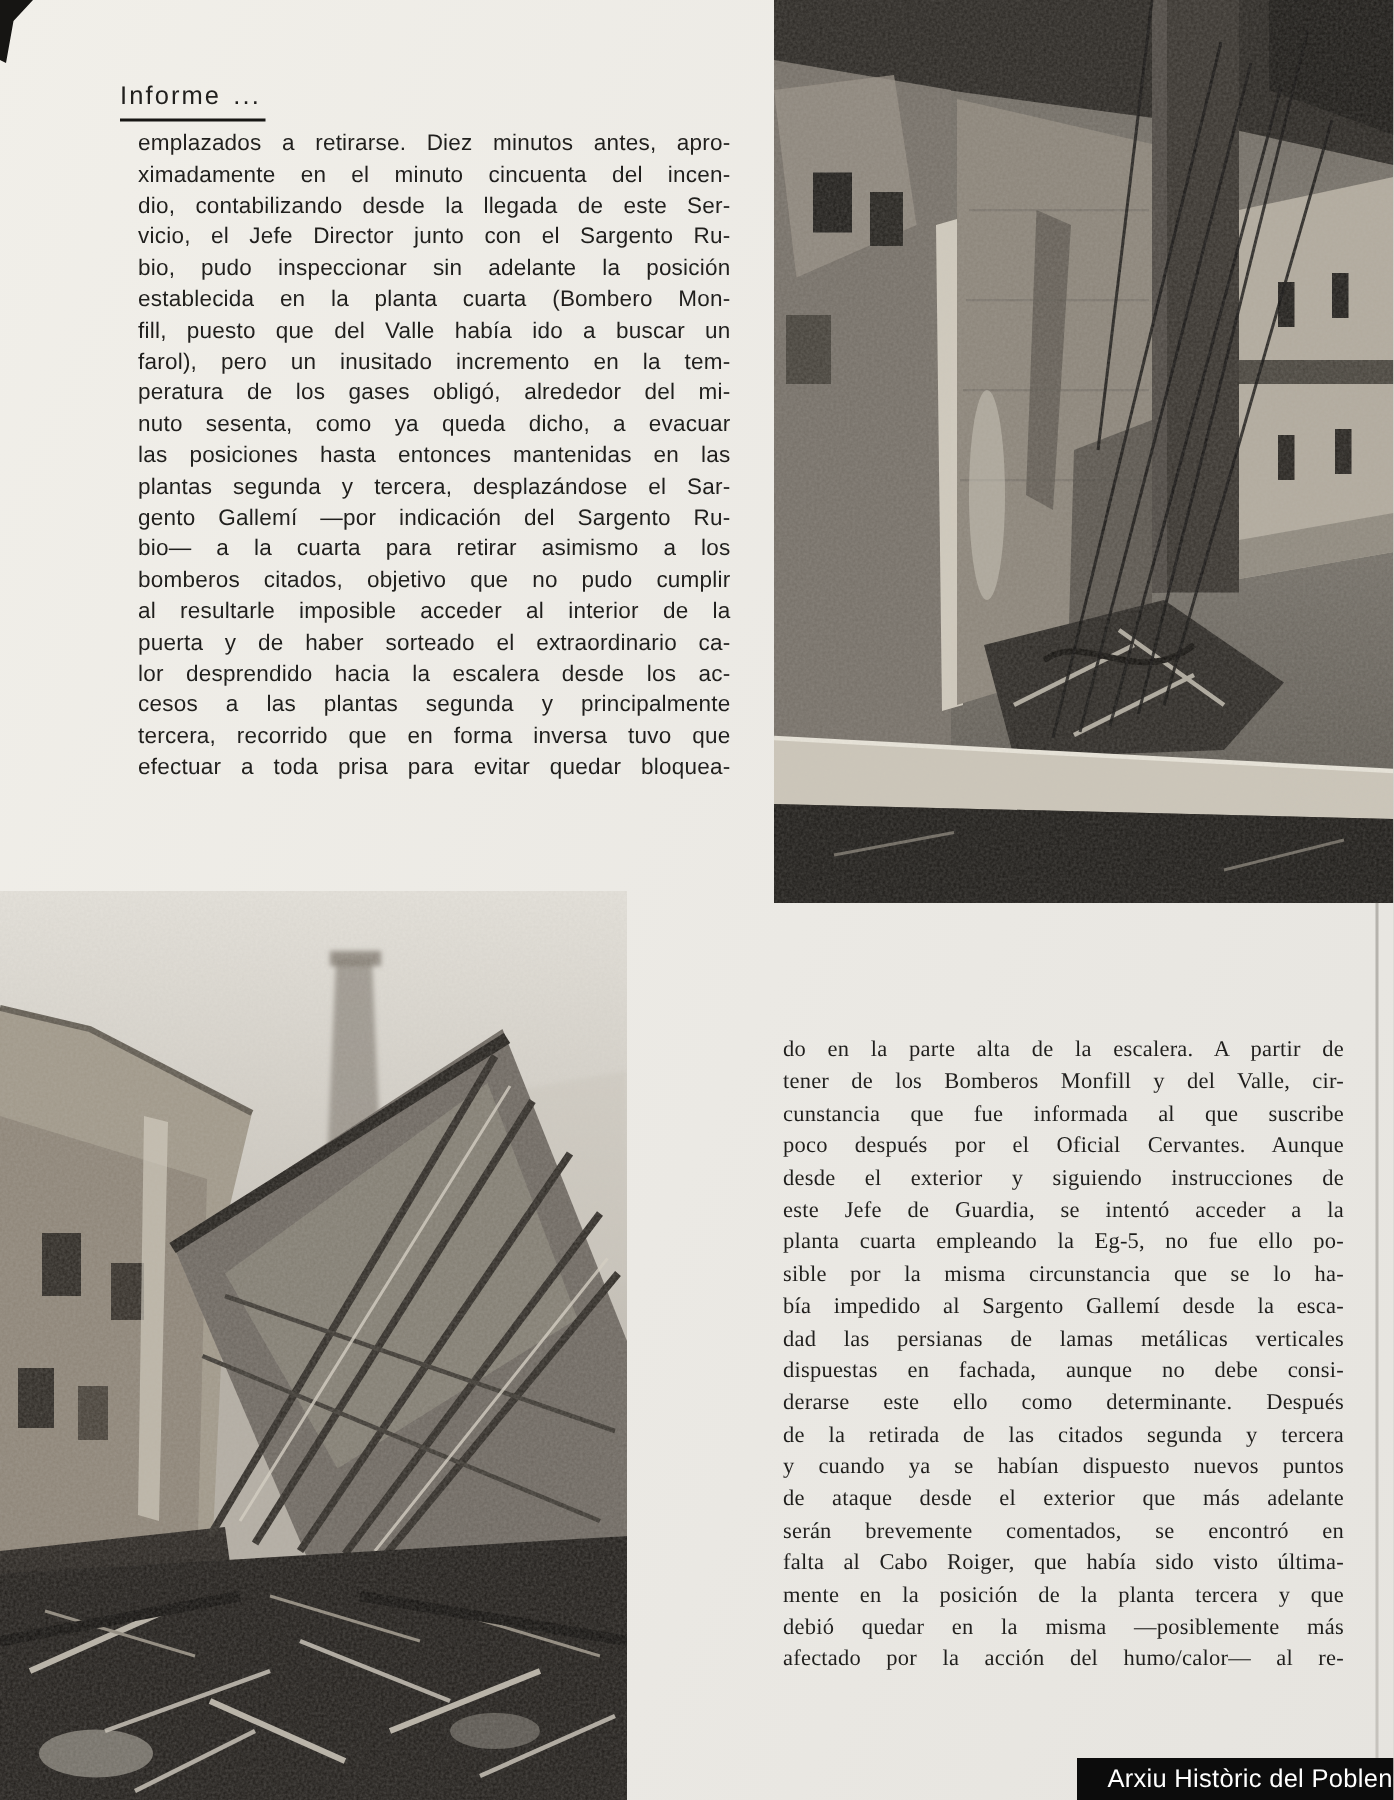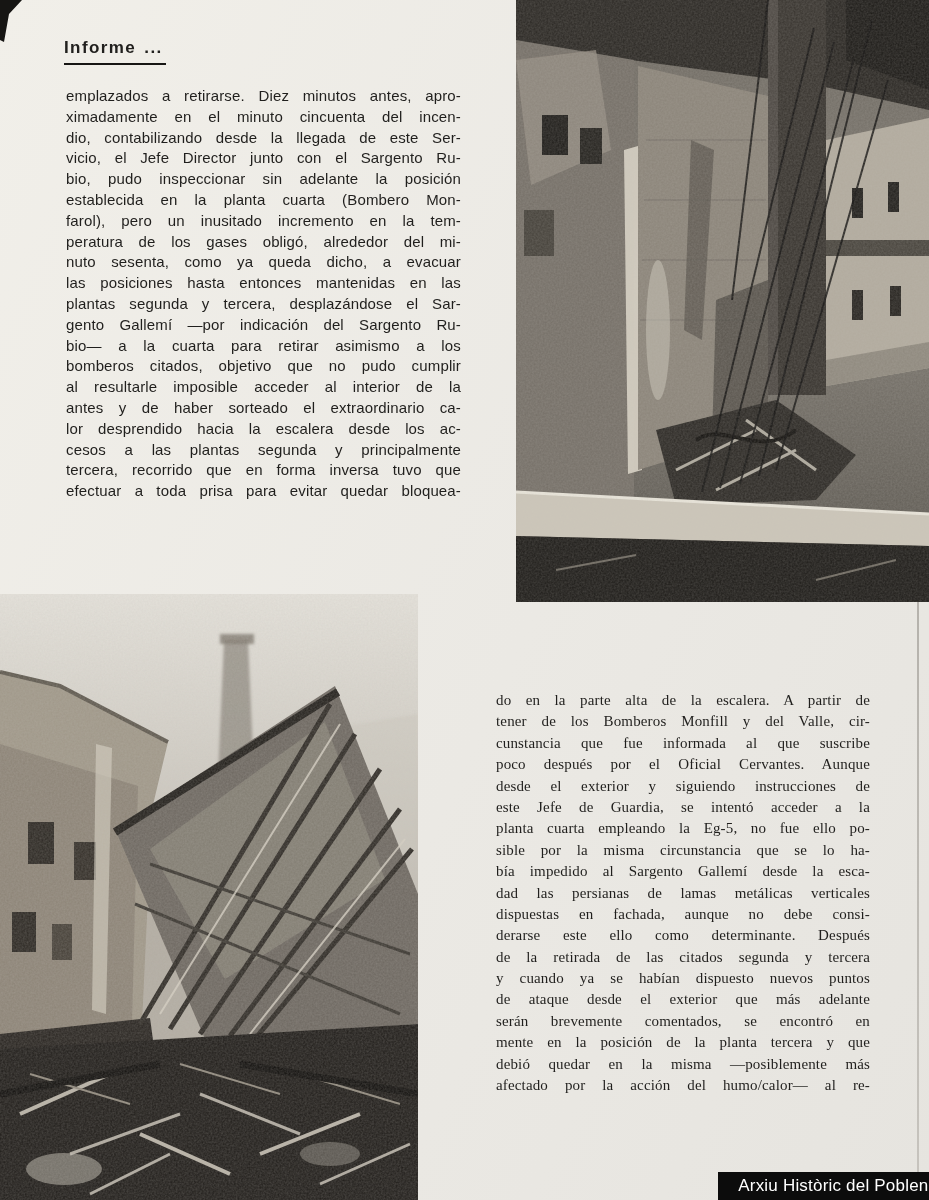--- a/index.html
+++ b/index.html
@@ -13,26 +13,26 @@
     font-family:"Liberation Sans",sans-serif;
     color:var(--ink,#21201e);
   }
   .corner-mark{
     position:absolute;left:0;top:0;width:26px;height:42px;
     background:#161513;
     clip-path:polygon(0 0,22px 0,9px 14px,4px 42px,0 40px);
   }
   .header{
     position:absolute;left:64px;top:38px;
-    font-size:17px;font-weight:bold;letter-spacing:1.4px;word-spacing:2px;
+    font-size:17px;font-weight:normal;letter-spacing:1.4px;word-spacing:2px;
     border-bottom:2.5px solid #171614;
-    padding:0 3px 5px 0;margin:0;
+    padding:0 3px 5px 0;margin:16px;
     white-space:nowrap;
   }
-  .col{position:absolute;}
+  .col{position:absolute;margin-left:26px;}
   .col-left{left:66px;top:86px;width:395px;}
   .col-right{left:496px;top:690px;width:374px;}
   .tline{
     font-size:15px;
     letter-spacing:.15px;
     text-align:justify;
     text-align-last:justify;
     white-space:normal;
     color:#201f1d;
   }
@@ -111,30 +111,31 @@
     </svg>
   </figure>
 
   <div class="col col-left">
       <div class="tline">emplazados a retirarse. Diez minutos antes, apro-</div>
       <div class="tline">ximadamente en el minuto cincuenta del incen-</div>
       <div class="tline">dio, contabilizando desde la llegada de este Ser-</div>
       <div class="tline">vicio, el Jefe Director junto con el Sargento Ru-</div>
       <div class="tline">bio, pudo inspeccionar sin adelante la posición</div>
       <div class="tline">establecida en la planta cuarta (Bombero Mon-</div>
+      <div class="tline">fill, puesto que del Valle había ido a buscar un</div>
       <div class="tline">farol), pero un inusitado incremento en la tem-</div>
       <div class="tline">peratura de los gases obligó, alrededor del mi-</div>
       <div class="tline">nuto sesenta, como ya queda dicho, a evacuar</div>
       <div class="tline">las posiciones hasta entonces mantenidas en las</div>
       <div class="tline">plantas segunda y tercera, desplazándose el Sar-</div>
       <div class="tline">gento Gallemí —por indicación del Sargento Ru-</div>
       <div class="tline">bio— a la cuarta para retirar asimismo a los</div>
       <div class="tline">bomberos citados, objetivo que no pudo cumplir</div>
       <div class="tline">al resultarle imposible acceder al interior de la</div>
-      <div class="tline">antes y de haber sorteado el extraordinario ca-</div>
+      <div class="tline">puerta y de haber sorteado el extraordinario ca-</div>
       <div class="tline">lor desprendido hacia la escalera desde los ac-</div>
       <div class="tline">cesos a las plantas segunda y principalmente</div>
       <div class="tline">tercera, recorrido que en forma inversa tuvo que</div>
       <div class="tline">efectuar a toda prisa para evitar quedar bloquea-</div>
     </div>
 
   <figure class="photo photo-bottom">
     <svg viewBox="0 0 418 606" role="img">
       <defs>
         <linearGradient id="sk2" x1="0" y1="0" x2="0" y2="1">
@@ -192,20 +193,21 @@
       <div class="tline">planta cuarta empleando la Eg-5, no fue ello po-</div>
       <div class="tline">sible por la misma circunstancia que se lo ha-</div>
       <div class="tline">bía impedido al Sargento Gallemí desde la esca-</div>
       <div class="tline">dad las persianas de lamas metálicas verticales</div>
       <div class="tline">dispuestas en fachada, aunque no debe consi-</div>
       <div class="tline">derarse este ello como determinante. Después</div>
       <div class="tline">de la retirada de las citados segunda y tercera</div>
       <div class="tline">y cuando ya se habían dispuesto nuevos puntos</div>
       <div class="tline">de ataque desde el exterior que más adelante</div>
       <div class="tline">serán brevemente comentados, se encontró en</div>
+      <div class="tline">falta al Cabo Roiger, que había sido visto última-</div>
       <div class="tline">mente en la posición de la planta tercera y que</div>
       <div class="tline">debió quedar en la misma —posiblemente más</div>
       <div class="tline">afectado por la acción del humo/calor— al re-</div>
     </div>
 
   <div class="page-edge"></div>
 
   <div class="watermark">
     <span>Arxiu Històric del Poblenou</span>
   </div>

